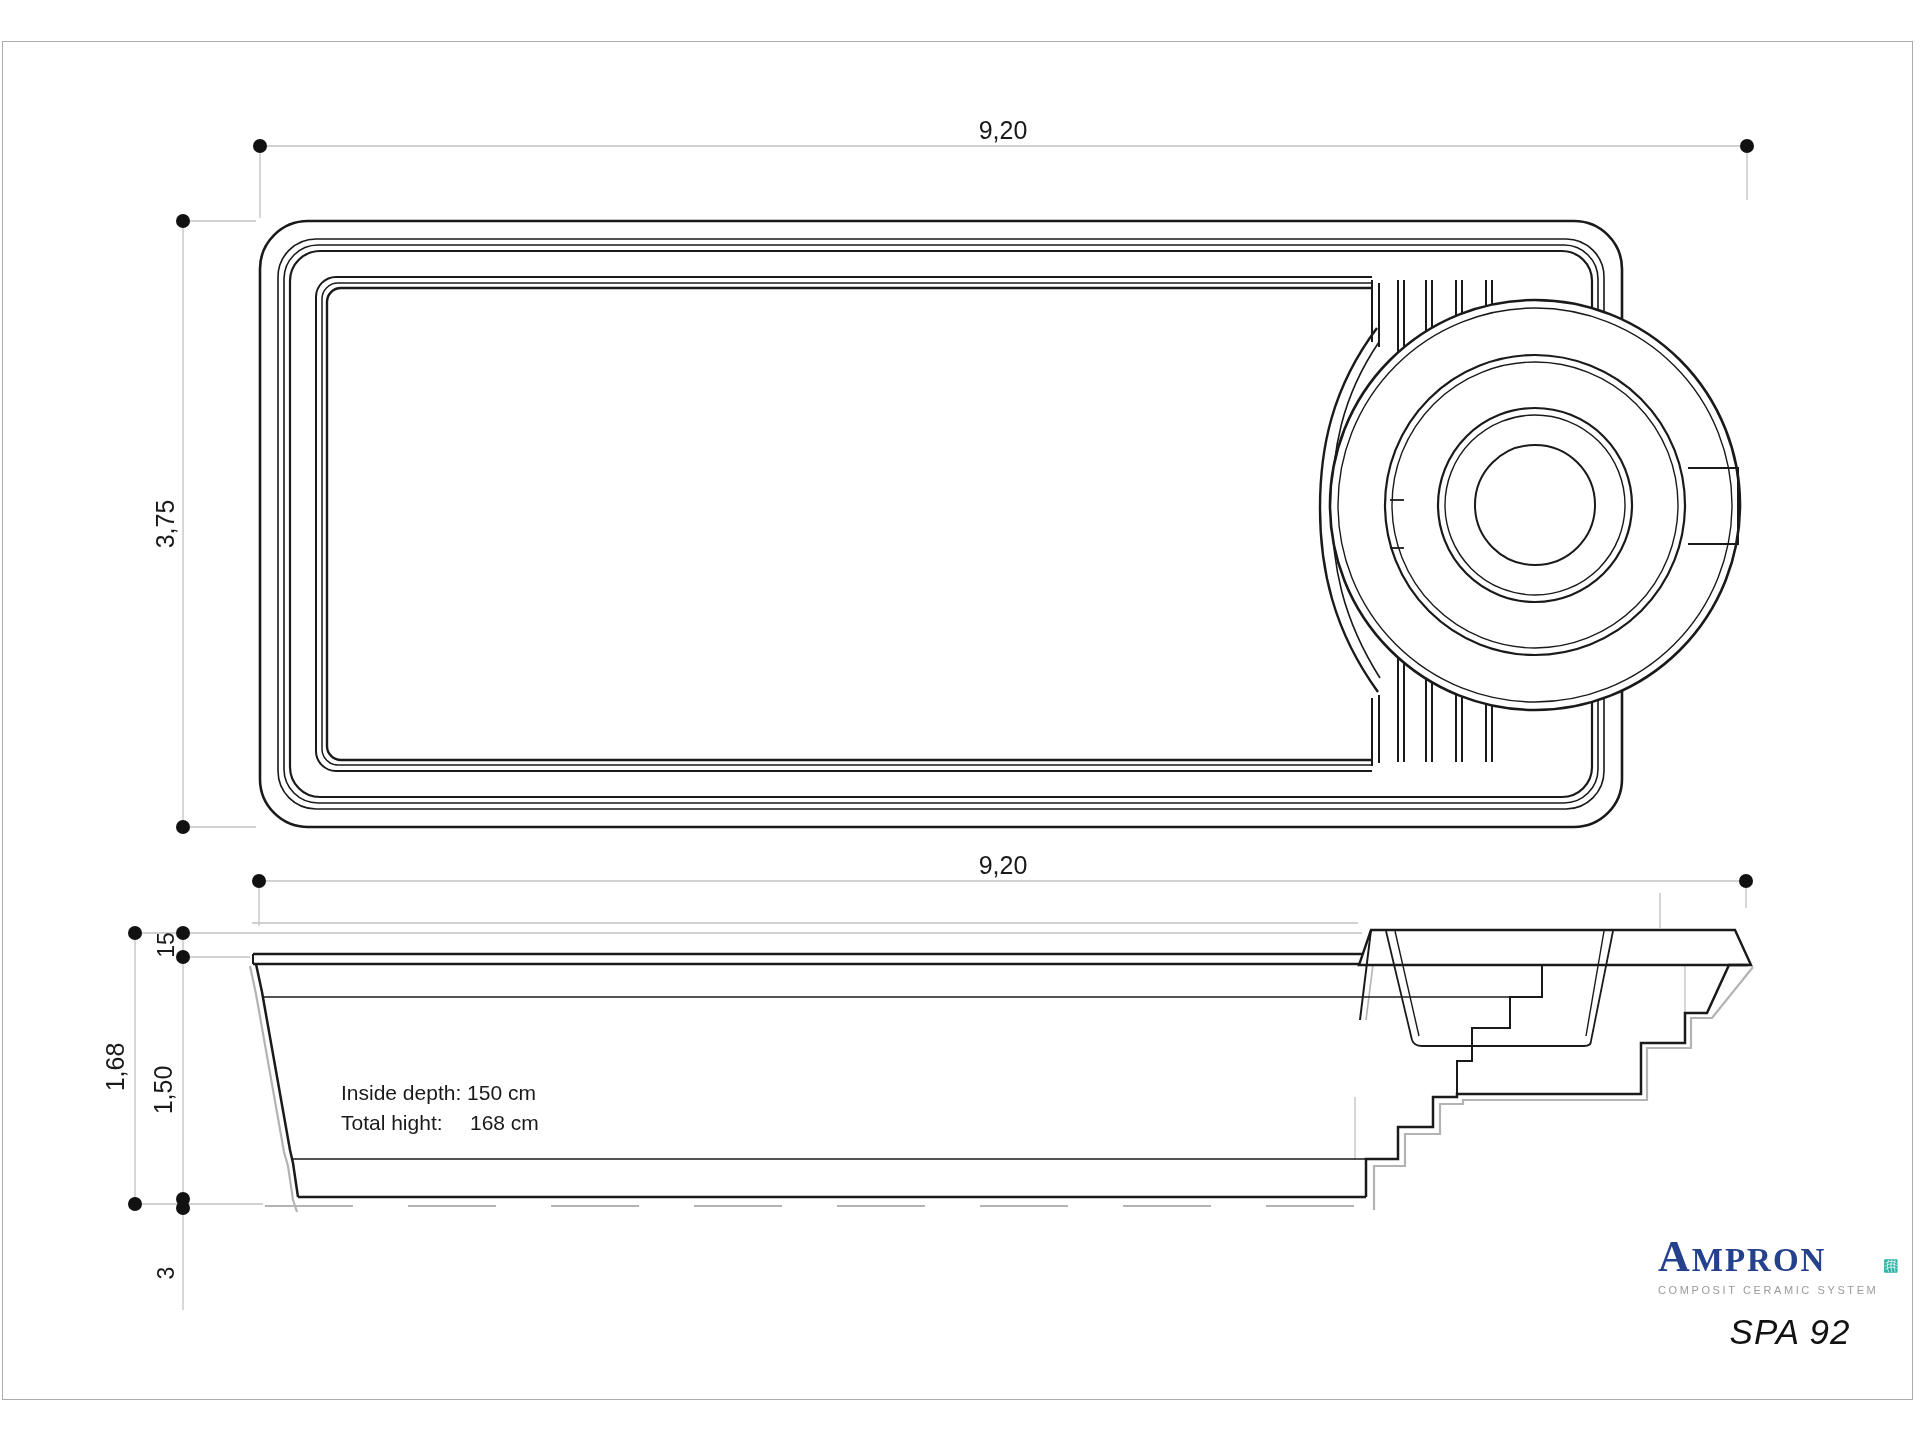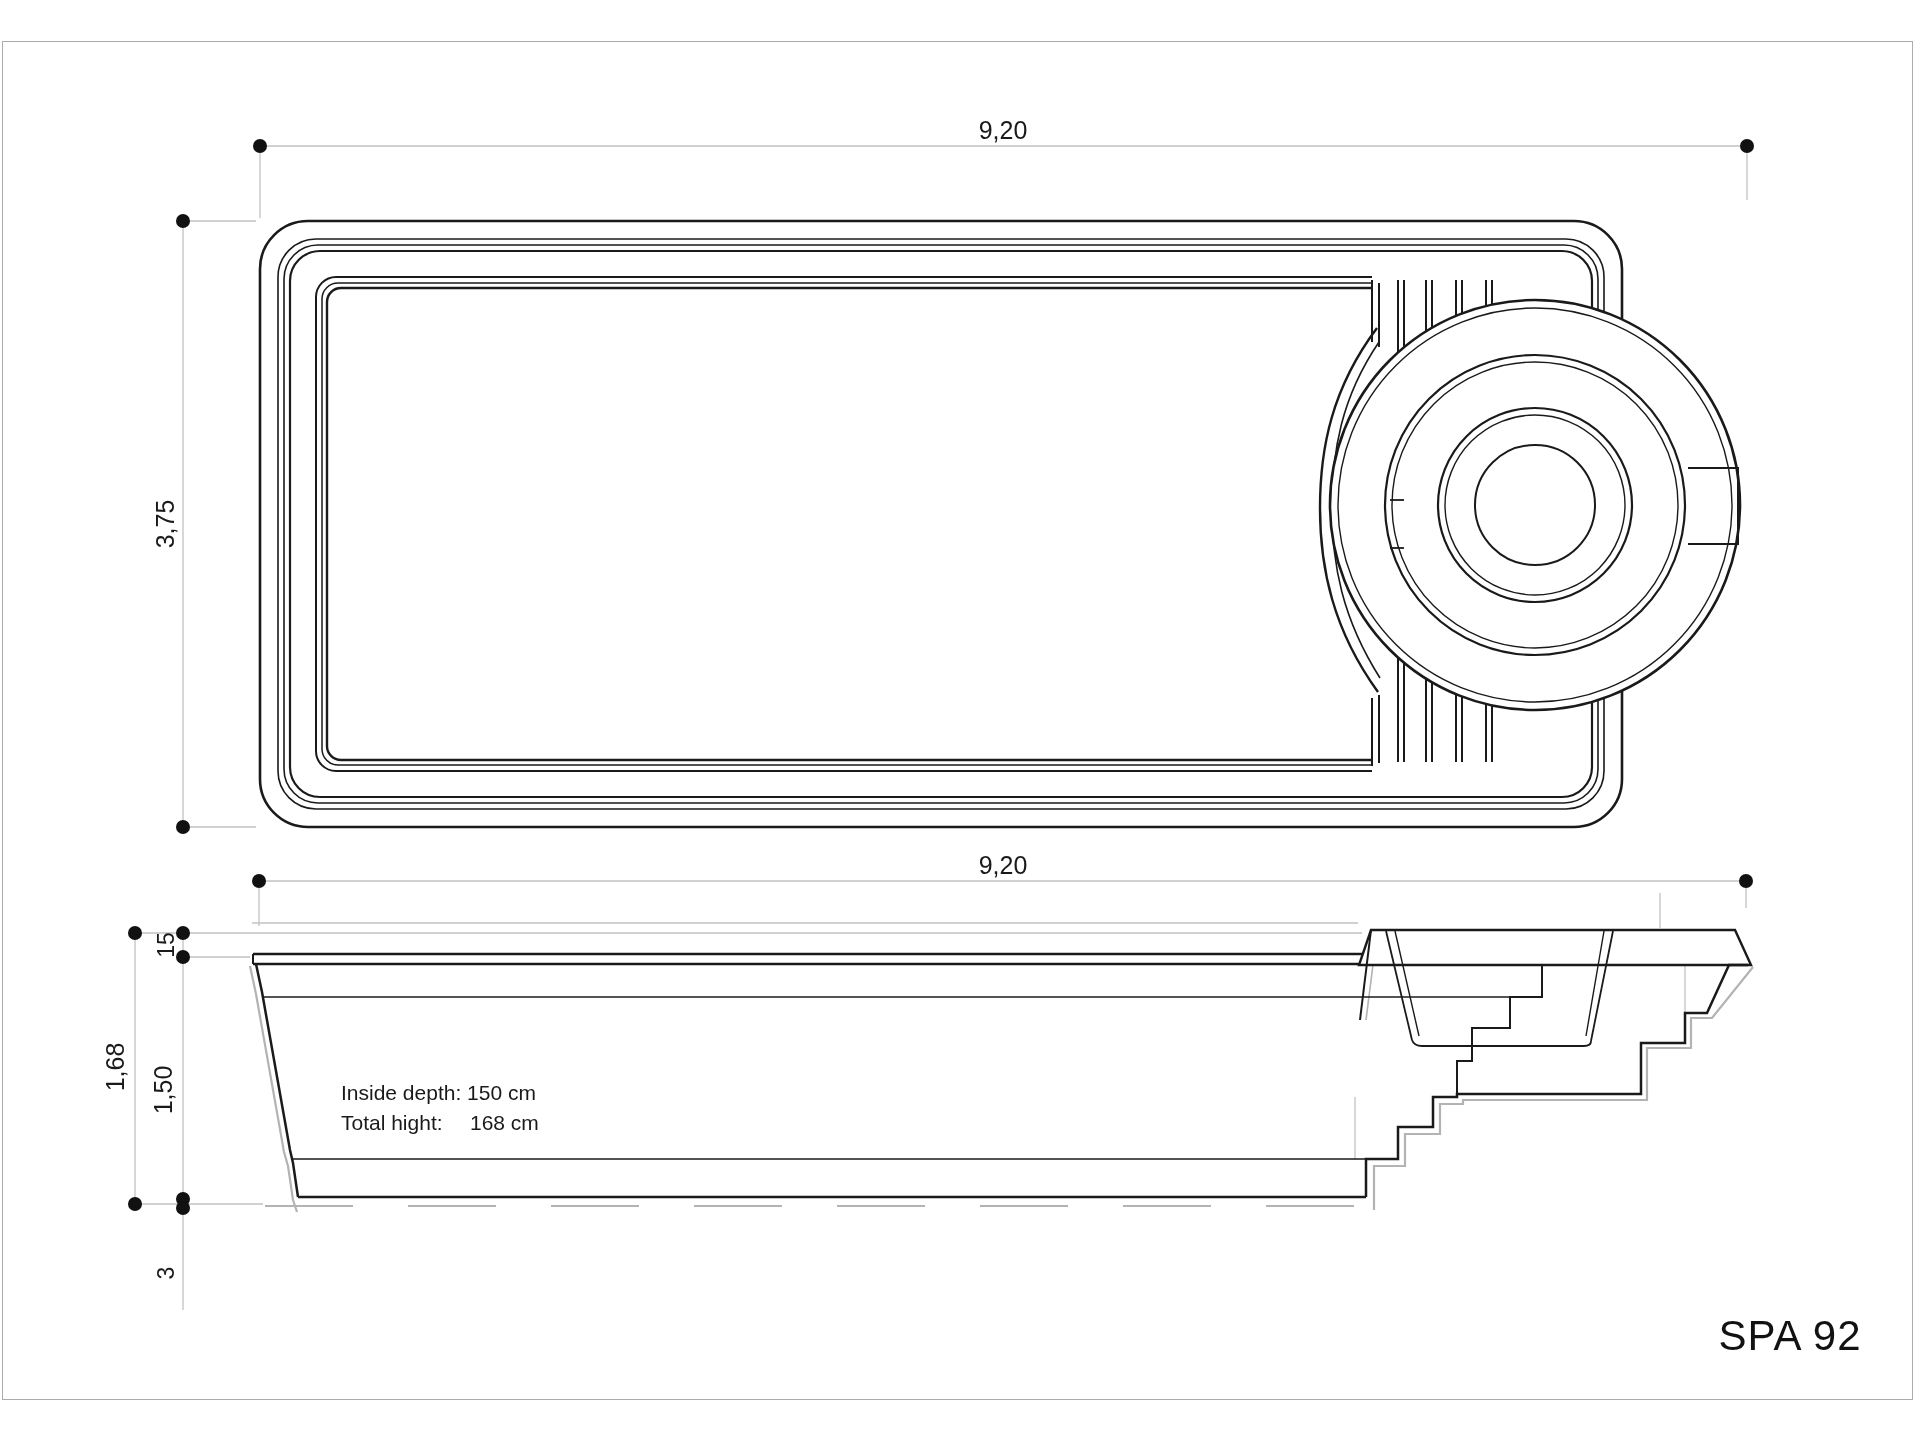--- a/index.html
+++ b/index.html
@@ -12,21 +12,21 @@
   .brand{position:absolute;left:1658px;top:1242px;width:240px;}
   .brand-row{display:flex;align-items:flex-start;gap:6px;}
   .logo-text{display:flex;flex-direction:column;}
   .logo-word{font-family:"Liberation Serif",serif;color:#25418d;font-weight:700;
              letter-spacing:2px;line-height:30px;white-space:nowrap;}
   .logo-word .cap{font-size:44px;}
   .logo-word .rest{font-size:33px;}
   .logo-tagline{font-family:"Liberation Sans",sans-serif;font-size:11px;color:#9b9b9b;
                 letter-spacing:2.6px;margin-top:3px;white-space:nowrap;}
   .model{position:absolute;left:1690px;top:1312px;width:200px;text-align:center;
-         font-size:42px;color:#121212;letter-spacing:1px;}
+         font-size:35px;color:#121212;letter-spacing:1px;font-style:italic;}
   text{fill:#1a1a1a;}
   .dim{font-size:25px;}
   .dims{font-size:23px;}
   .note{font-size:21px;}
 </style>
 </head>
 <body>
 
 <div class="canvas">
   <div class="frame"></div>
@@ -189,14 +189,33 @@
         <text class="dim" x="1003" y="874" text-anchor="middle">9,20</text>
         <text class="dim" transform="translate(174,524) rotate(-90)" text-anchor="middle">3,75</text>
         <text class="dim" transform="translate(124,1067) rotate(-90)" text-anchor="middle">1,68</text>
         <text class="dim" transform="translate(172,1090) rotate(-90)" text-anchor="middle">1,50</text>
         <text class="dims" transform="translate(174,945) rotate(-90)" text-anchor="middle">15</text>
         <text class="dims" transform="translate(174,1273) rotate(-90)" text-anchor="middle">3</text>
       </g>
     </g>
   </svg>
 
+  <div class="brand">
+    <div class="brand-row">
+      <div class="logo-text">
+        <div class="logo-word"><span class="cap">A</span><span class="rest">MPRON</span></div>
+        <div class="logo-tagline">COMPOSIT CERAMIC SYSTEM</div>
+      </div>
+      <svg width="48" height="48" viewBox="0 0 48 48">
+        <rect x="0.5" y="0.5" width="47" height="47" rx="3" fill="#2bb3a3"></rect>
+        <g fill="none" stroke="#ffffff" stroke-width="2.6">
+          <path d="M5,14 C18,5 35,6 44,13"></path>
+          <path d="M3,25 C18,14 35,15 45,23"></path>
+          <path d="M6,36 C18,25 35,26 44,33"></path>
+          <path d="M16,3 C11,17 11,32 16,45"></path>
+          <path d="M28,2 C23,16 23,31 28,46"></path>
+          <path d="M39,3 C34,16 34,30 39,44"></path>
+        </g>
+      </svg>
+    </div>
+  </div>
   <div class="model">SPA 92</div>
 </div>
 
 </body></html>

